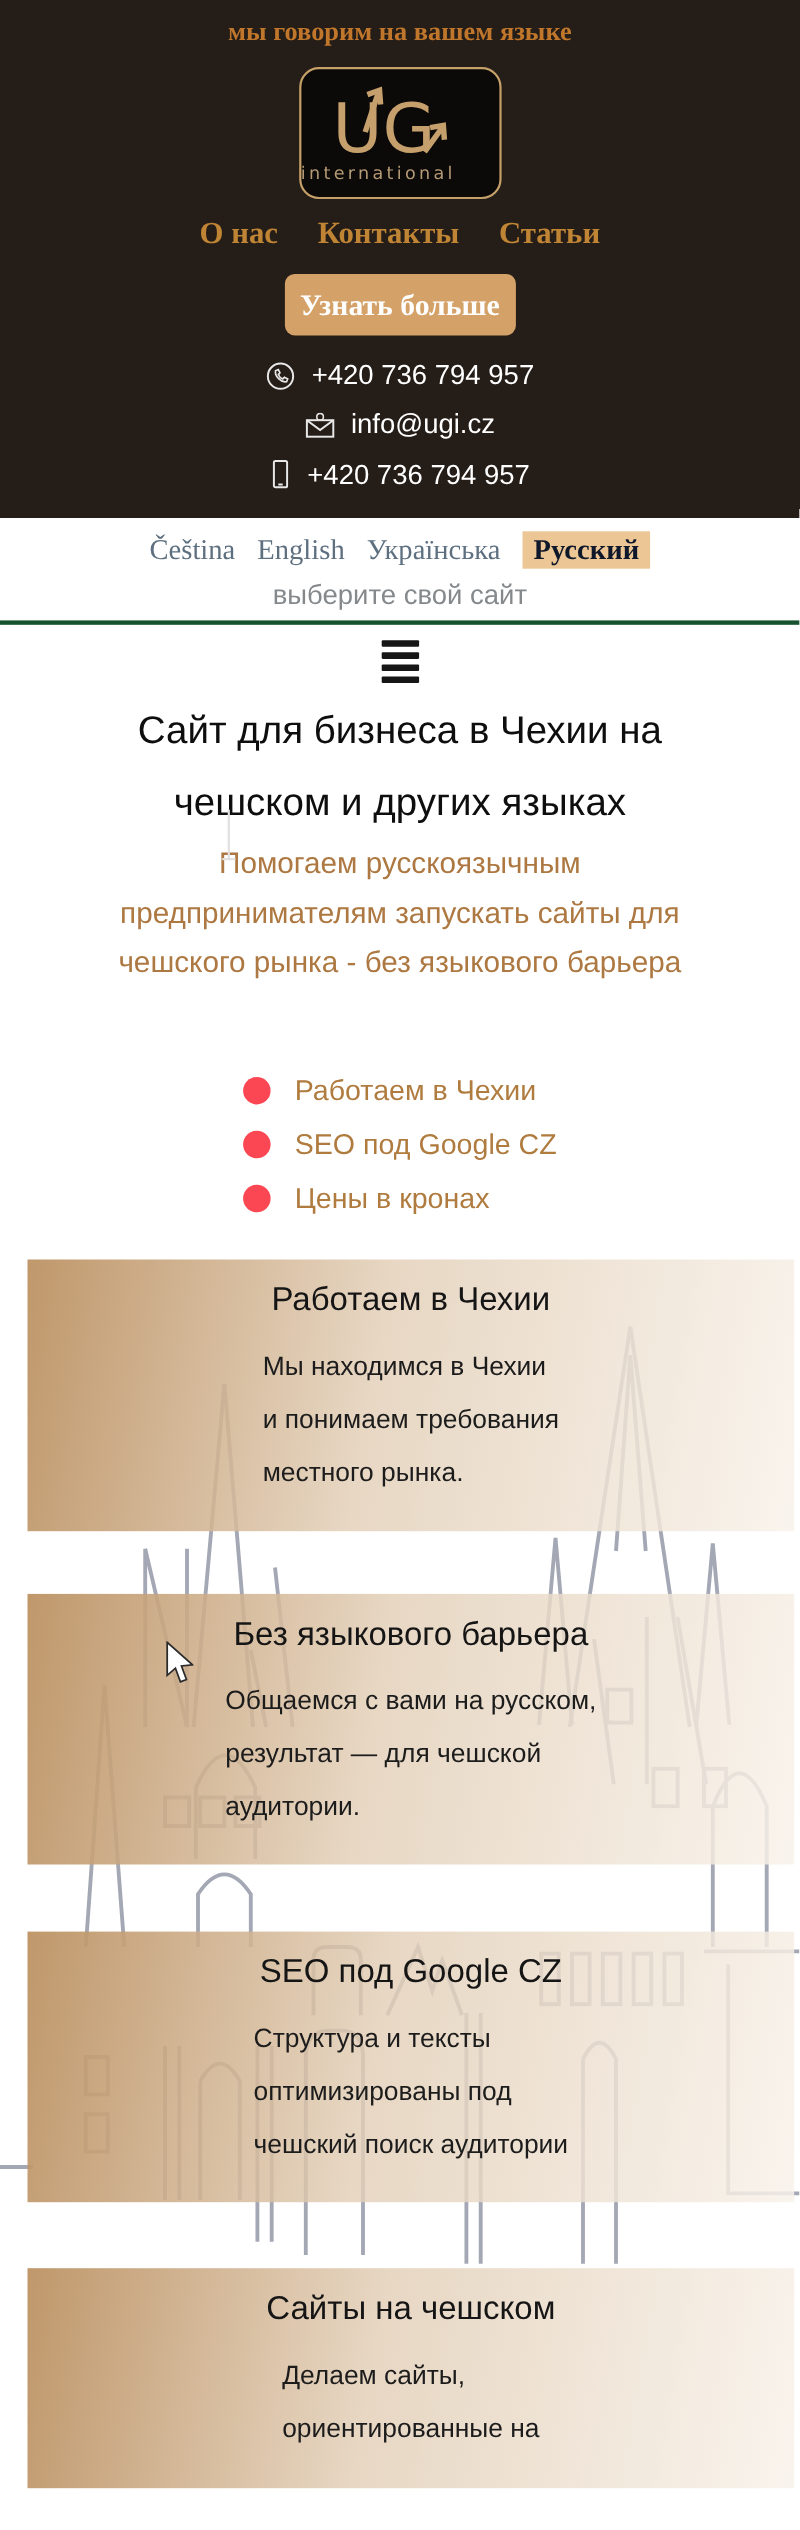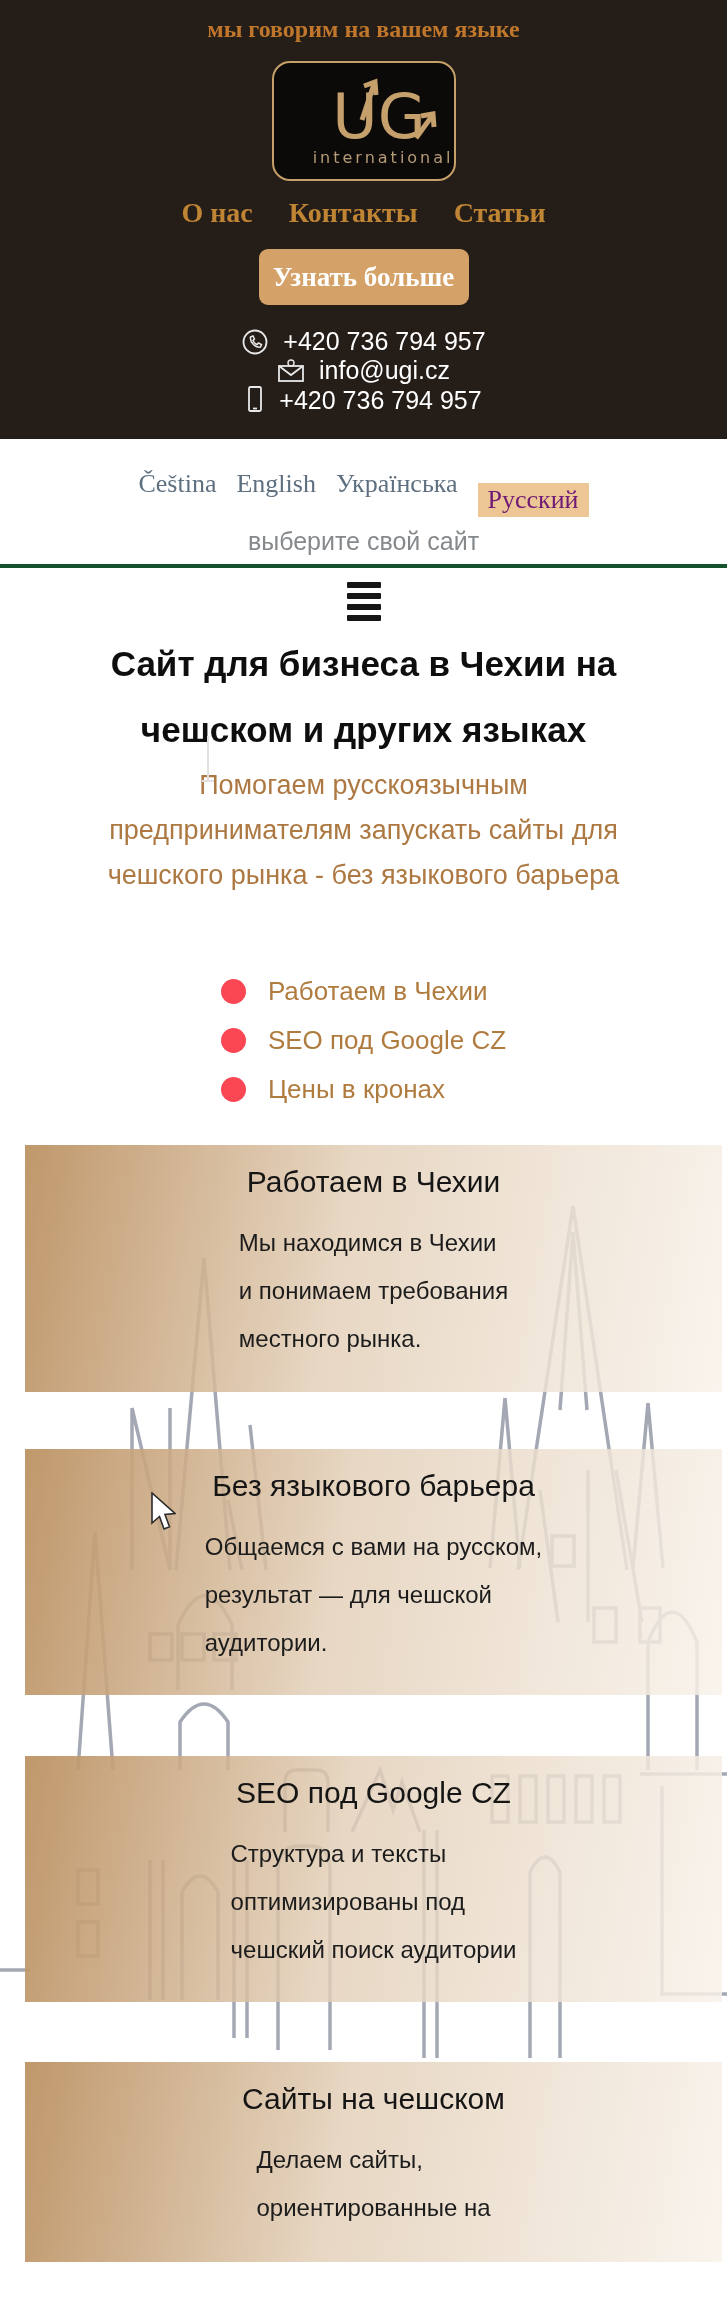--- a/index.html
+++ b/index.html
@@ -3,41 +3,41 @@
 <meta charset="utf-8">
 <style>
   html,body{margin:0;padding:0;}
   body{width:727px;font-family:"Liberation Sans",sans-serif;background:#ffffff;}
   .page{position:relative;width:727px;height:2300px;overflow:hidden;background:#ffffff;}
 
   
   .hdr{background:#251d18;padding:12px 0 24px 0;text-align:center;}
   .tagline{font-family:"Liberation Serif",serif;font-weight:bold;font-size:24px;color:#c0772b;padding-top:4px;}
   .logo{width:180px;height:116px;margin:18px auto 16px;background:#0c0a08;border:2px solid #c5a069;border-radius:18px;
-        display:flex;flex-direction:column;align-items:flex-end;justify-content:center;}
+        display:flex;flex-direction:column;align-items:flex-start;justify-content:center;}
   .logo-sub{font-family:"DejaVu Sans",sans-serif;font-size:16px;color:#b59a76;letter-spacing:3px;margin-top:-6px;}
   .nav{margin-top:16px;display:flex;justify-content:center;gap:36px;}
   .nav a{font-family:"Liberation Serif",serif;font-weight:bold;font-size:28px;color:#bf8434;text-decoration:none;}
   .cta{display:block;margin:20px auto 0;width:210px;height:56px;background:#d4a269;border:none;border-radius:9px;
        font-family:"Liberation Serif",serif;font-weight:bold;font-size:27px;color:#ffffff;cursor:pointer;}
-  .contacts{margin-top:22px;display:flex;flex-direction:column;align-items:center;}
+  .contacts{margin-top:22px;display:flex;flex-direction:column;gap:16px;align-items:center;}
   .c-row{display:flex;align-items:center;gap:14px;color:#ffffff;font-size:25px;text-decoration:none;}
   .c-row svg{display:block;}
 
   
   .langbar{background:#ffffff;text-align:center;padding-top:12px;border-bottom:4px solid #14532d;padding-bottom:8px;}
   .langs{display:flex;justify-content:center;align-items:center;gap:20px;font-family:"Liberation Serif",serif;font-size:26px;}
   .langs a{color:#5e7080;text-decoration:none;}
-  .langs a.active{color:#701a75;font-weight:normal;background:#ecc795;padding:2px 10px;margin-top:32px;}
+  .langs a.active{color:#0f172a;font-weight:bold;background:#ecc795;padding:2px 10px;}
   .lang-hint{margin-top:10px;font-size:25px;color:#85898c;}
 
   
   .burger{width:34px;margin:14px auto 0;cursor:pointer;}
   .burger div{height:6px;background:#161616;border-radius:1px;margin-bottom:5px;}
-  h1{margin:10px 0 0;text-align:center;font-size:35px;font-weight:700;color:#0e0e0e;line-height:66px;}
+  h1{margin:10px 0 0;text-align:center;font-size:35px;font-weight:400;color:#0e0e0e;line-height:66px;}
   .subtitle{text-align:center;font-size:27px;color:#ad7841;line-height:45px;}
   .bullets{margin:78px auto 0;width:fit-content;}
   .b-row{display:flex;align-items:center;gap:22px;margin-bottom:18px;}
   .b-dot{width:25px;height:25px;border-radius:50%;background:#fb4753;flex:0 0 auto;}
   .b-txt{font-size:26px;color:#b07b3e;}
 
   
   .cards-section{position:relative;margin-top:40px;}
   .sketch{position:absolute;left:0;top:25px;z-index:0;}
   .card{position:relative;z-index:1;margin:0 5px 57px 25px;min-height:247px;padding:20px 0 0 0;box-sizing:border-box;

